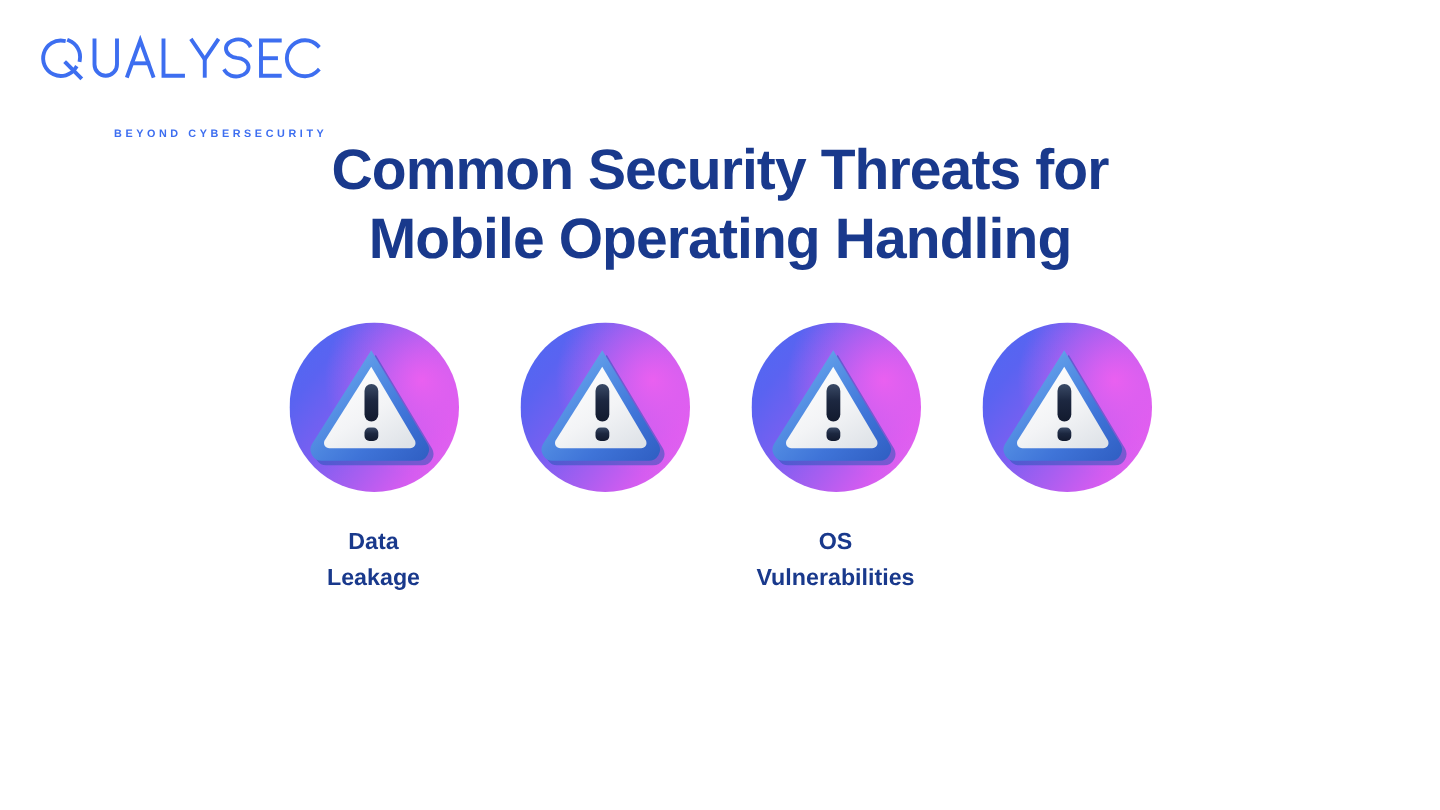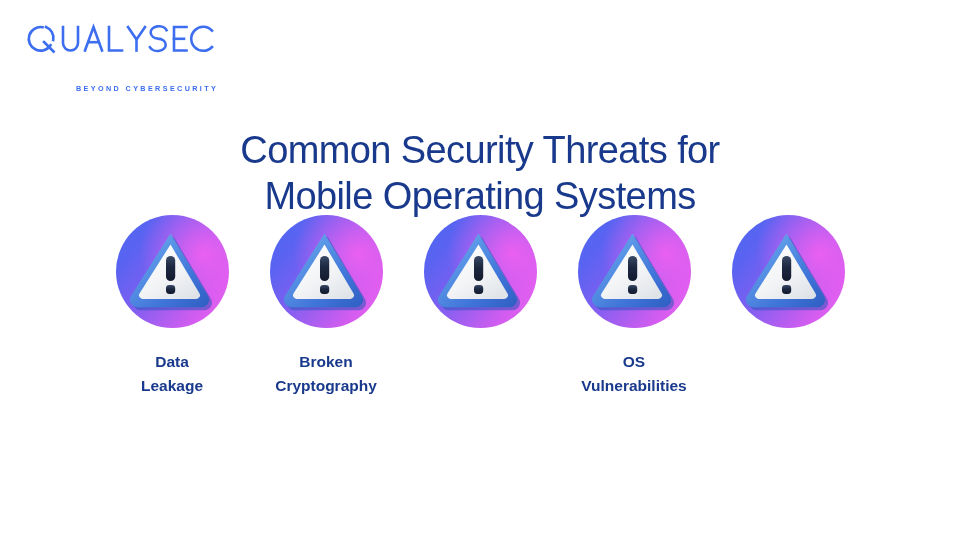--- a/index.html
+++ b/index.html
@@ -22,26 +22,25 @@
     white-space:nowrap;
     font-family:"Liberation Sans", sans-serif;
     margin-top:27px;
   }
 
   
   .title {
     position:absolute; left:0; top:92px; width:960px;
     text-align:center;
     font-family:"Liberation Sans", sans-serif;
-    font-weight:400;
+    font-weight:700;
     font-size:38px;
     line-height:1.21;
     letter-spacing:-0.6px;
     color:#19398c;
-    margin-top:36px;
   }
   .title-line { display:block; }
 
   
   .cards {
     position:absolute; left:0; top:215px; width:960px;
     display:flex; align-items:flex-start; justify-content:center;
   }
   .card { width:154px; display:flex; flex-direction:column; align-items:center; }
 
@@ -103,21 +102,21 @@
         <path d="M154 16.8 L164 16.8"></path>
 
         <path d="M192 8.6 A12 12 0 1 0 192 25.0"></path>
       </g>
     </svg>
     <span class="logo-tagline">BEYOND CYBERSECURITY</span>
   </div>
 
   <h1 class="title">
     <span class="title-line">Common Security Threats for</span>
-    <span class="title-line">Mobile Operating Systems</span>
+    <span class="title-line">Mobile Operating Handling</span>
   </h1>
 
   <div class="cards">
 
     <div class="card">
       <div class="icon-wrap">
         <svg class="tri-svg" viewBox="0 0 113 113">
           <defs>
             <linearGradient id="g1a" x1="0" y1="0" x2="1" y2="1">
               <stop offset="0" stop-color="#9ec4f2"></stop>
@@ -140,33 +139,20 @@
           <path d="M54.5 18.5 L92 81 a7.5 7.5 0 0 1 -6.6 11.2 L21.6 92.2 a7.5 7.5 0 0 1 -6.6 -11.2 Z" fill="url(#g1a)"></path>
           <path d="M54.5 29.5 L83.5 78.5 a3.6 3.6 0 0 1 -3.1 5.4 L26.6 83.9 a3.6 3.6 0 0 1 -3.1 -5.4 Z" fill="url(#g1b)"></path>
           <rect x="50" y="41" width="9.2" height="25" rx="4.6" fill="url(#g1c)"></rect>
           <rect x="50" y="70" width="9.2" height="9" rx="3.4" fill="url(#g1c)"></rect>
         </svg>
       </div>
       <div class="card-label">Data
 Leakage</div>
     </div>
 
-    <div class="card">
-      <div class="icon-wrap">
-        <svg class="tri-svg" viewBox="0 0 113 113">
-          <path d="M57.5 21.5 L95 84 a7.5 7.5 0 0 1 -6.6 11.2 L24.6 95.2 a7.5 7.5 0 0 1 -6.6 -11.2 Z" fill="#2a55b8" opacity="0.55"></path>
-          <path d="M54.5 18.5 L92 81 a7.5 7.5 0 0 1 -6.6 11.2 L21.6 92.2 a7.5 7.5 0 0 1 -6.6 -11.2 Z" fill="url(#g1a)"></path>
-          <path d="M54.5 29.5 L83.5 78.5 a3.6 3.6 0 0 1 -3.1 5.4 L26.6 83.9 a3.6 3.6 0 0 1 -3.1 -5.4 Z" fill="url(#g1b)"></path>
-          <rect x="50" y="41" width="9.2" height="25" rx="4.6" fill="url(#g1c)"></rect>
-          <rect x="50" y="70" width="9.2" height="9" rx="3.4" fill="url(#g1c)"></rect>
-        </svg>
-      </div>
-      <div class="card-label">Broken
-Cryptography</div>
-    </div>
 
     <div class="card">
       <div class="icon-wrap">
         <svg class="tri-svg" viewBox="0 0 113 113">
           <path d="M57.5 21.5 L95 84 a7.5 7.5 0 0 1 -6.6 11.2 L24.6 95.2 a7.5 7.5 0 0 1 -6.6 -11.2 Z" fill="#2a55b8" opacity="0.55"></path>
           <path d="M54.5 18.5 L92 81 a7.5 7.5 0 0 1 -6.6 11.2 L21.6 92.2 a7.5 7.5 0 0 1 -6.6 -11.2 Z" fill="url(#g1a)"></path>
           <path d="M54.5 29.5 L83.5 78.5 a3.6 3.6 0 0 1 -3.1 5.4 L26.6 83.9 a3.6 3.6 0 0 1 -3.1 -5.4 Z" fill="url(#g1b)"></path>
           <rect x="50" y="41" width="9.2" height="25" rx="4.6" fill="url(#g1c)"></rect>
           <rect x="50" y="70" width="9.2" height="9" rx="3.4" fill="url(#g1c)"></rect>
         </svg>

